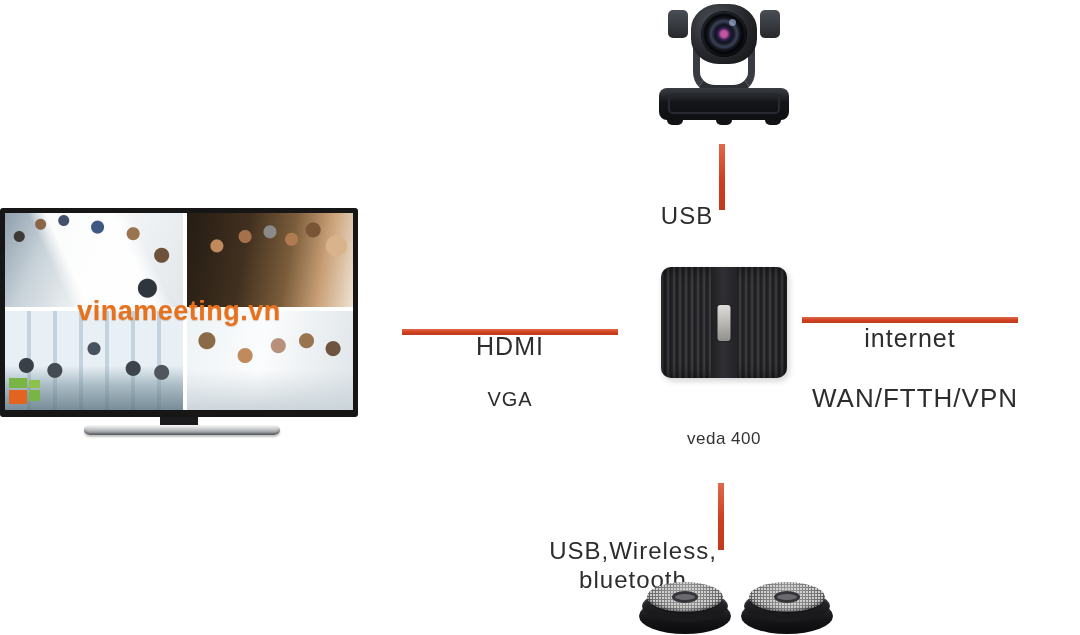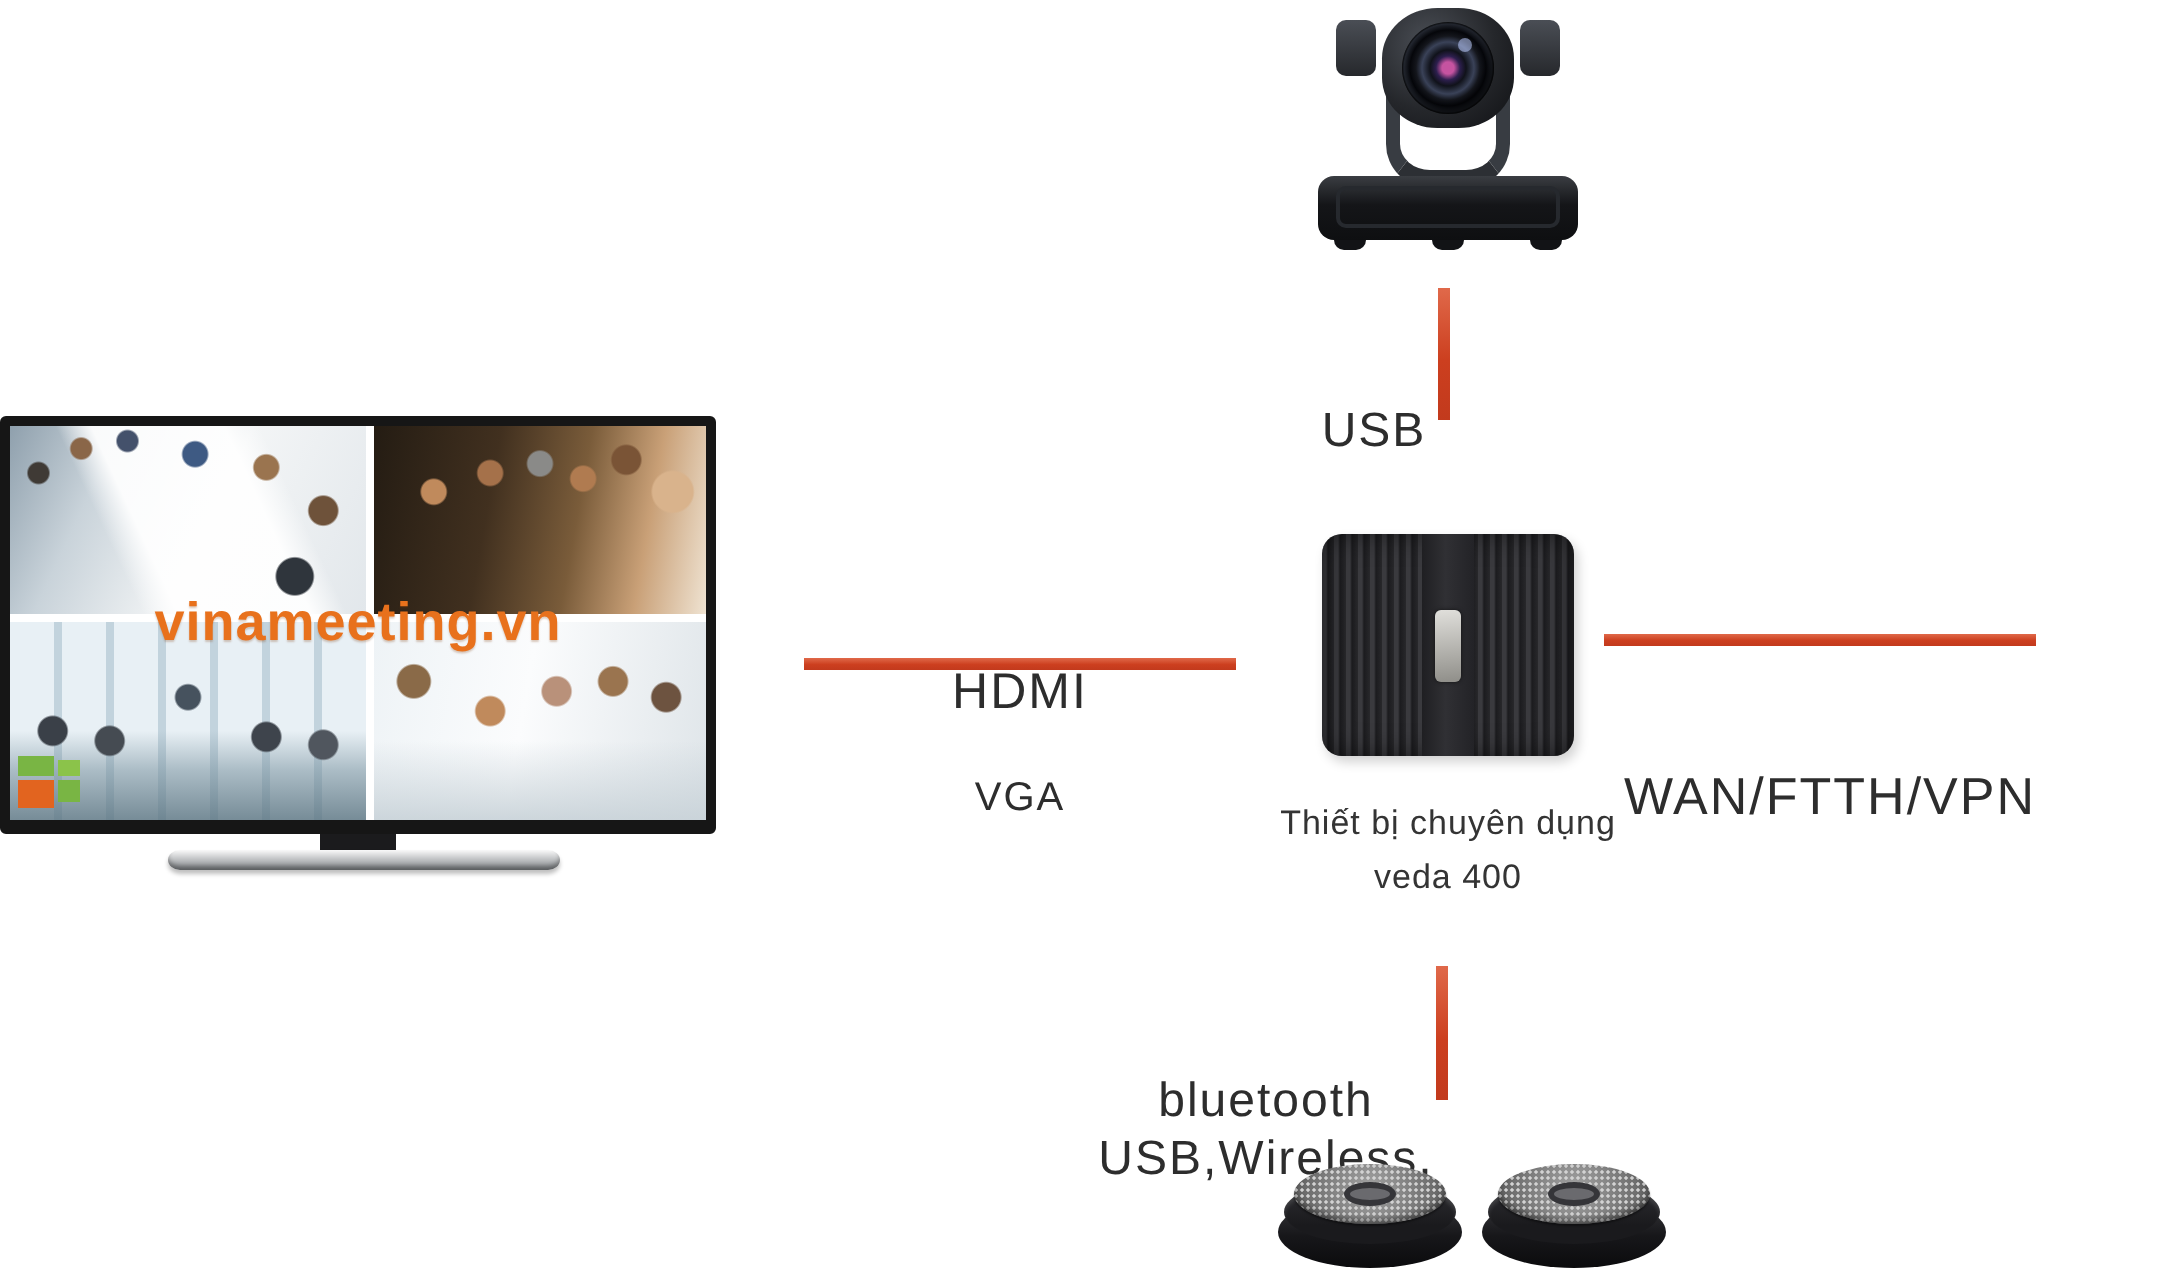--- a/index.html
+++ b/index.html
@@ -164,34 +164,34 @@
     <div class="cam-base"></div>
   </div>
 
   <div class="label usb-label">USB</div>
   <div class="vline line-usb"></div>
 
   <div class="label hdmi">HDMI</div>
   <div class="hline line-left"></div>
   <div class="label vga">VGA</div>
 
+  <div class="label internet">internet</div>
   <div class="hline line-right"></div>
   <div class="label wan">WAN/FTTH/VPN</div>
 
   <div class="device">
     <div class="device-band">
       <div class="device-button"></div>
     </div>
   </div>
-  <div class="caption cap1">Thiết bị chuyên dụng</div>
   <div class="caption cap2">veda 400</div>
 
   <div class="label audio-label">
+    <div>USB,Wireless,</div>
     <div>bluetooth</div>
-    <div>USB,Wireless,</div>
   </div>
   <div class="vline line-audio"></div>
 
   <div class="speaker sp1">
     <div class="sp-body"></div>
     <div class="sp-mid"></div>
     <div class="sp-top">
       <div class="sp-btn"></div>
     </div>
   </div>

